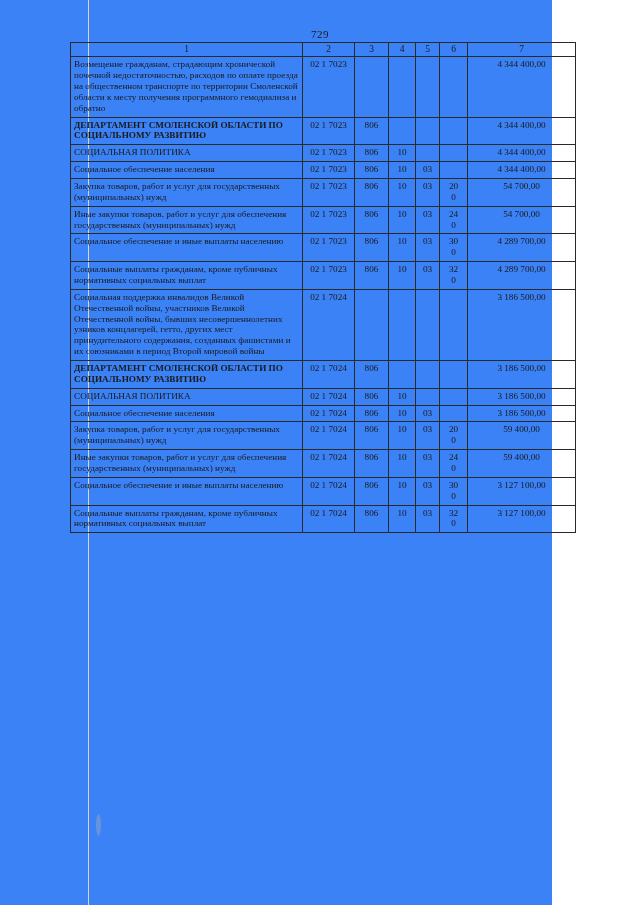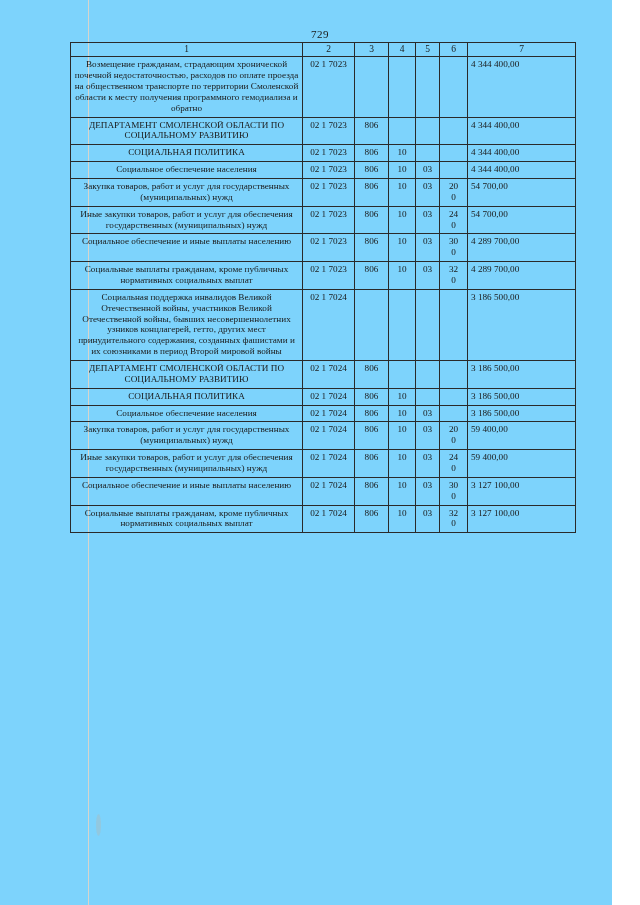--- a/index.html
+++ b/index.html
@@ -10,23 +10,23 @@
   body {
     width: 640px;
     height: 905px;
     font-family: "Liberation Serif", serif;
     color: #1a1a1a;
     position: relative;
     overflow: hidden;
   }
   .page {
     position: relative;
-    width: 612px;
+    width: 552px;
     height: 905px;
-    background: #7dd3fc;
+    background: #3b82f6;
   }
   .page-number {
     position: absolute;
     top: 28px;
     left: 0;
     width: 640px;
     text-align: center;
     font-size: 11px;
     letter-spacing: 0.5px;
   }
@@ -67,31 +67,32 @@
 
   tr.header-row td {
     text-align: center;
     padding-top: 1px;
     padding-bottom: 1px;
     font-size: 9.5px;
   }
   .bold { font-weight: bold; }
   .italic { }
   .upper-bold {
-    font-weight: normal;
+    font-weight: bold;
   }
   .cell-num {
     text-align: center;
     white-space: pre-line;
   }
   .sum {
+    text-align: center;
     white-space: nowrap;
   }
   .name-cell {
-    text-align: center;
+    text-align: left;
   }
   .smudge {
     position: absolute;
     border-radius: 50%;
     background: #cfcabf;
     opacity: 0.5;
   }
 </style>
 </head>
 <body>

